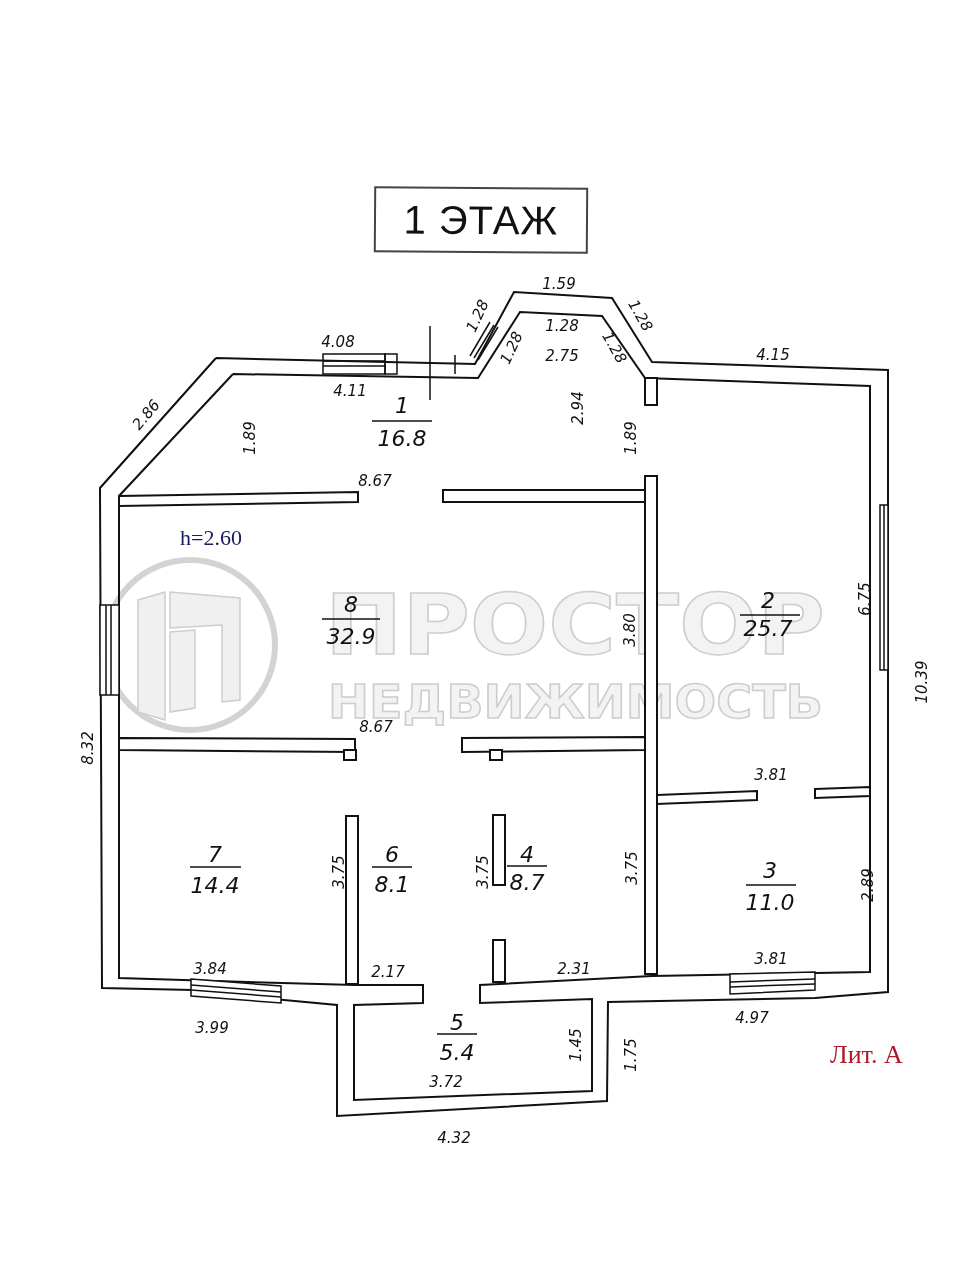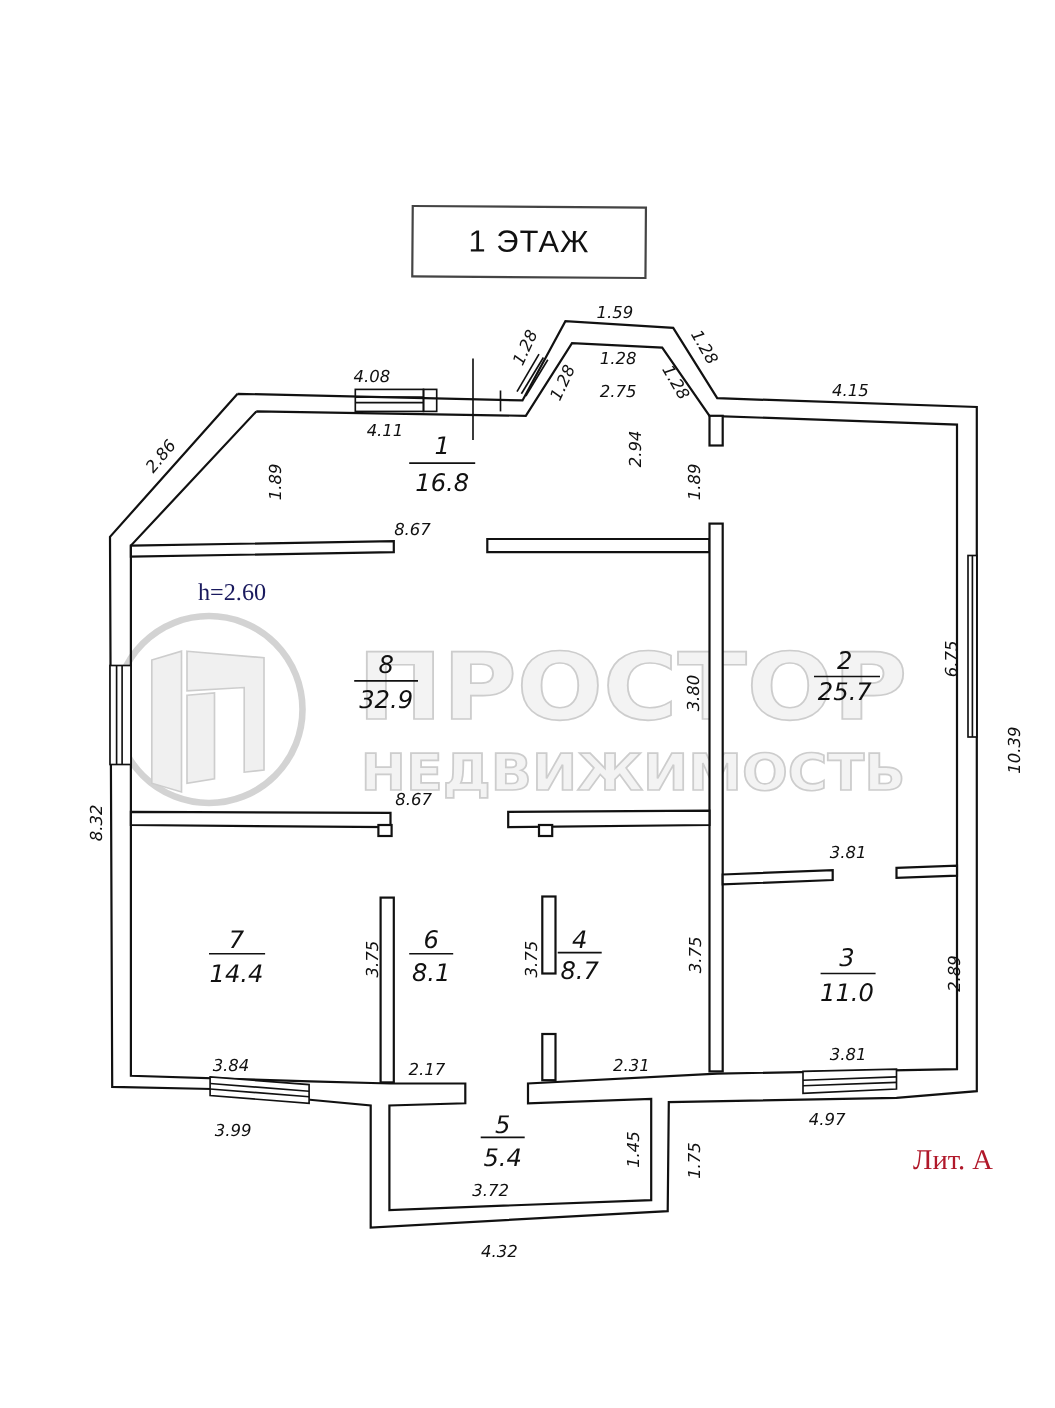--- a/index.html
+++ b/index.html
@@ -1,19 +1,19 @@
 <!DOCTYPE html>
 <html><head>
 <meta charset="utf-8">
 <style>
   html, body { margin:0; padding:0; background:#ffffff; }
   body { width:959px; height:1280px; position:relative; overflow:hidden; font-family:"DejaVu Sans", sans-serif; }
   #plan { position:absolute; left:0; top:0; width:959px; height:1280px; }
   .title-box { position:absolute; left:374px; top:187px; width:210px; height:62px; border:2px solid #444; background:#fff; transform:rotate(0.4deg); display:flex; align-items:center; justify-content:center; }
-  .title-text { font-family:"Liberation Sans", sans-serif; font-size:28px; color:#111; letter-spacing:1px; }
+  .title-text { font-family:"Liberation Sans", sans-serif; font-size:40px; color:#111; letter-spacing:1px; }
   .dim { font-family:"DejaVu Sans", sans-serif; font-style:italic; font-size:15px; fill:#111; }
   .room-num { font-family:"DejaVu Sans", sans-serif; font-style:italic; font-size:22px; fill:#111; }
   .room-area { font-family:"DejaVu Sans", sans-serif; font-style:italic; font-size:22px; fill:#111; }
   .height-label { font-family:"Liberation Serif", serif; font-size:22px; fill:#1a1a5e; }
   .lit-label { font-family:"Liberation Serif", serif; font-size:26px; fill:#b0182a; }
   .wm-text { font-family:"DejaVu Sans", sans-serif; font-weight:bold; fill:#f2f2f2; stroke:#c8c8c8; stroke-width:1.5; }
 </style>
 </head>
 <body>
 

